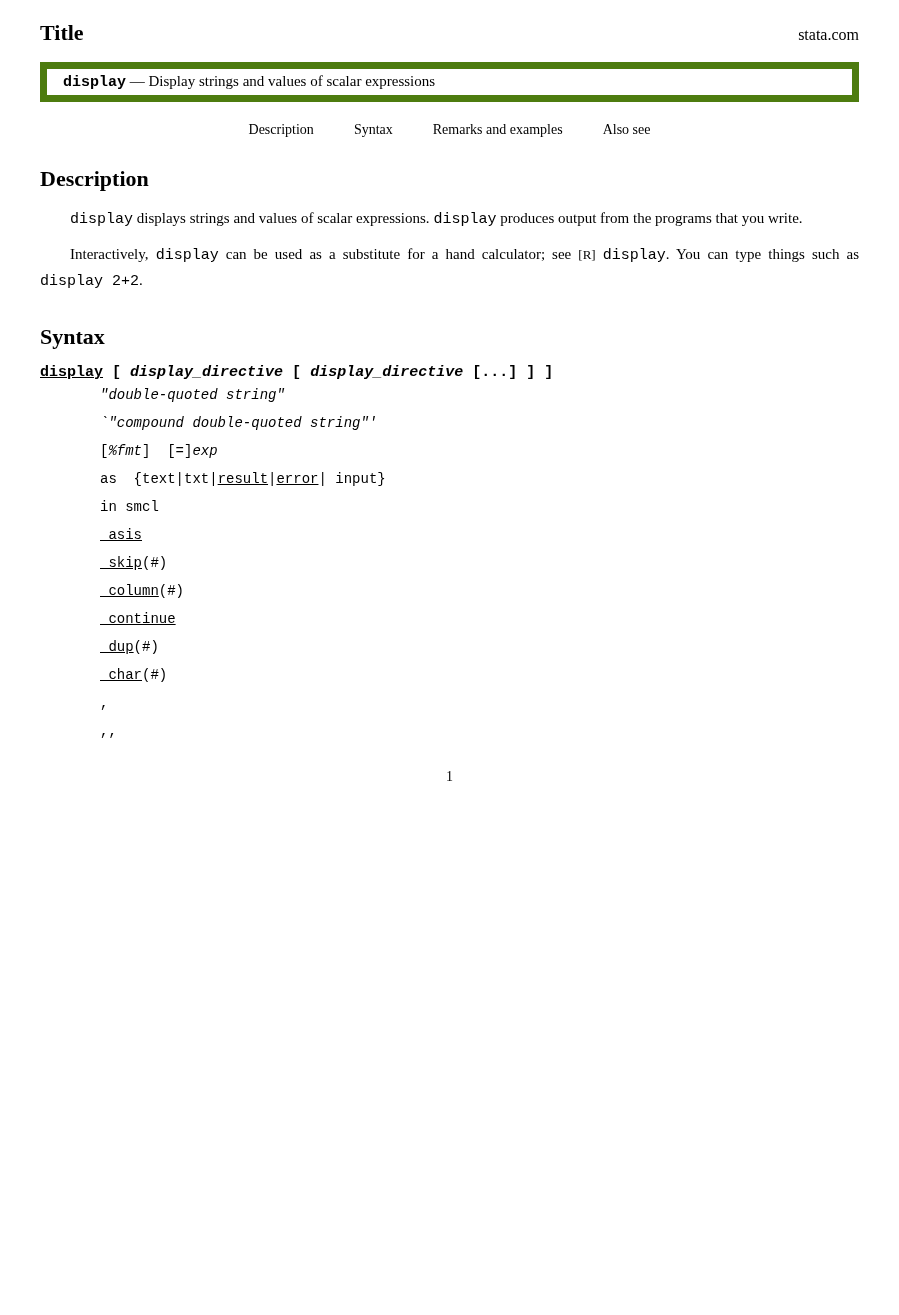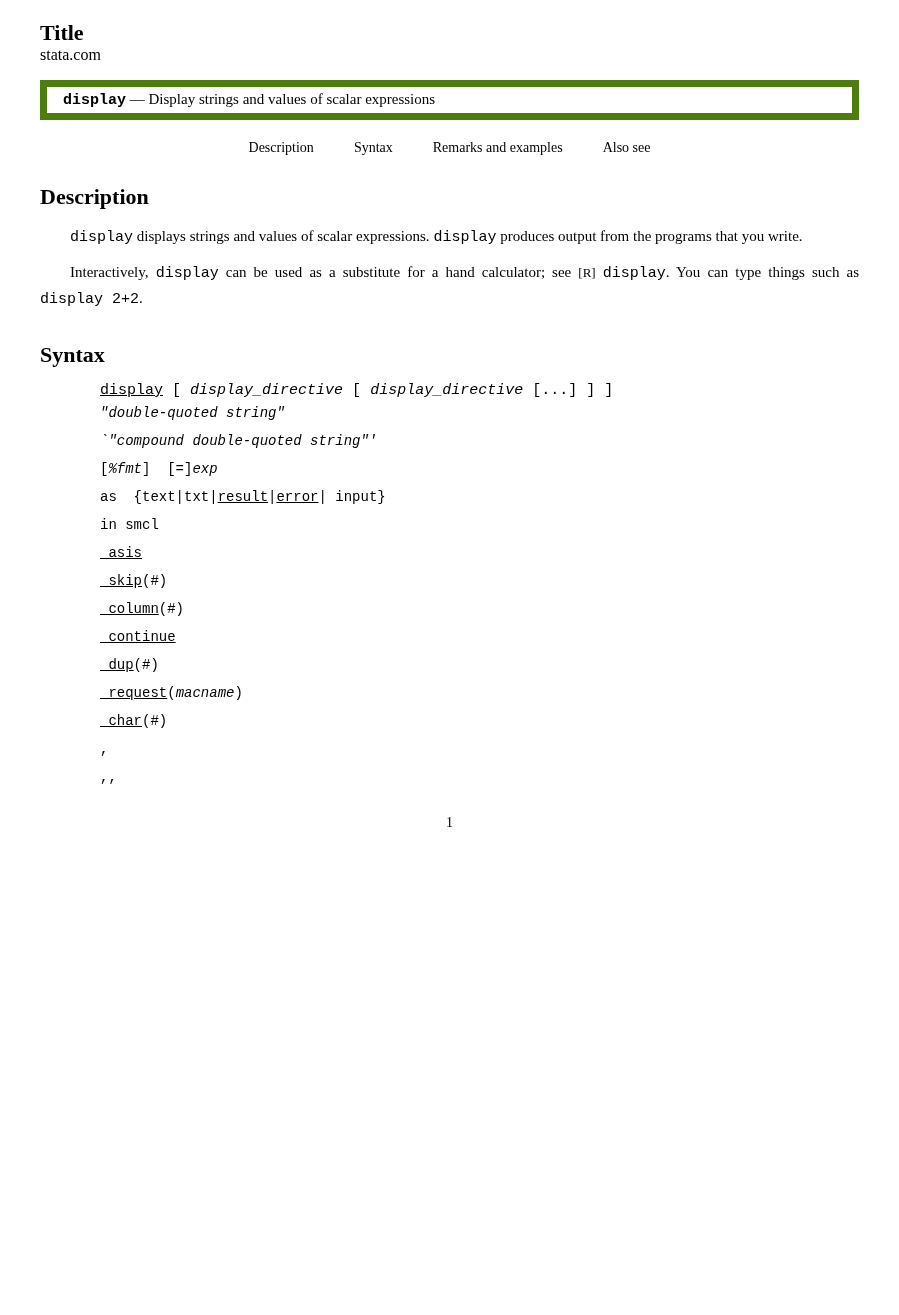--- a/index.html
+++ b/index.html
@@ -16,21 +16,20 @@
       width: 899px;
       min-height: 1315px;
       padding: 20px 40px 40px 40px;
     }
 
     .page-header {
       display: flex;
       justify-content: space-between;
       align-items: baseline;
       margin-bottom: 16px;
-      flex-direction: column;
     }
 
     .page-title {
       font-size: 22px;
       font-weight: bold;
       font-family: Georgia, serif;
     }
 
     .stata-logo {
       font-size: 16px;
@@ -86,21 +85,21 @@
       font-family: 'Courier New', monospace;
     }
 
     .syntax-section {
       margin-bottom: 20px;
     }
 
     .syntax-line {
       font-family: 'Courier New', monospace;
       margin-bottom: 6px;
-      margin-left: 60px;
+      font-weight: bold;
     }
 
     .where-line {
       margin-top: 14px;
       margin-bottom: 10px;
       font-family: Georgia, serif;
       font-size: 15px;
     }
 
     .directive-item {
@@ -201,23 +200,20 @@
 
 
   <div class="directive-item">
     <span style="text-decoration:underline;margin-top:20px;">_continue</span>
   </div>
 
   <div class="directive-item">
     <span style="text-decoration:underline;">_dup</span>(#)
   </div>
 
-  <div class="directive-item">
-    <span style="text-decoration:underline;">_request</span>(<em>macname</em>)
-  </div>
 
   <div class="directive-item">
     <span style="text-decoration:underline;">_char</span>(#)
   </div>
 
   <div class="directive-item">
     ,
   </div>
 
   <div class="directive-item">

